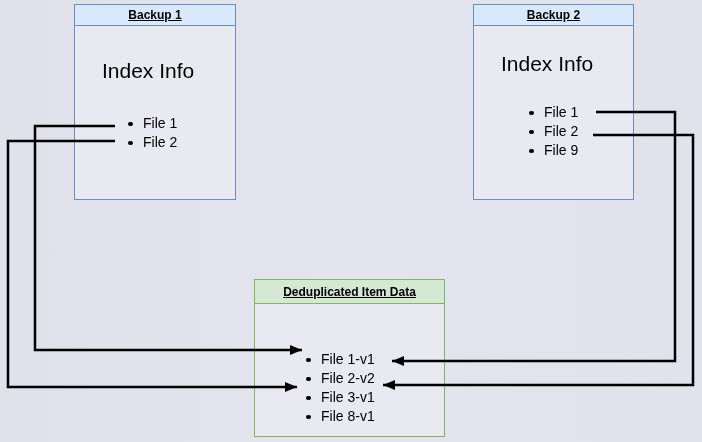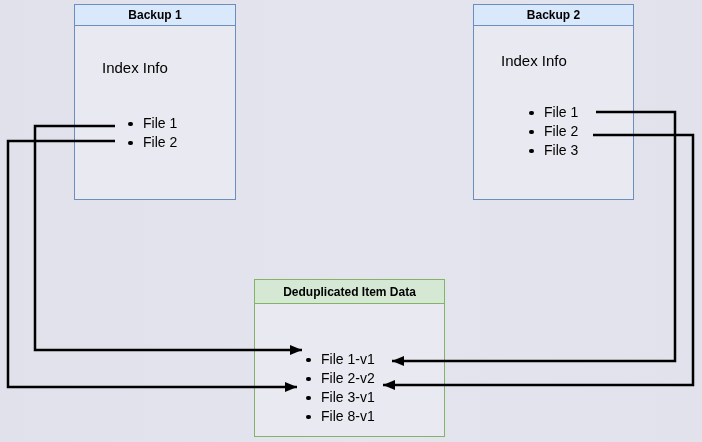--- a/index.html
+++ b/index.html
@@ -13,41 +13,42 @@
     width: 702px;
     height: 442px;
     background: linear-gradient(90deg, #e1e1eb 0%, #e4e4ee 50%, #e2e2ec 100%);
     overflow: hidden;
   }
   .node {
     position: absolute;
     border: 1.5px solid #6c8ebf;
     background: #e9e9f1;
     box-sizing: border-box;
+    text-decoration: underline;
   }
   .node.green { border-color: #82b366; }
   .node-header {
     box-sizing: border-box;
     width: 100%;
     background: #dae8fc;
     border-bottom: 1.5px solid #6c8ebf;
     display: flex;
     align-items: center;
     justify-content: center;
     font-weight: bold;
     font-size: 12px;
   }
   .node.green .node-header {
     background: #d5e8d4;
     border-bottom-color: #82b366;
   }
   .node-body { position: relative; width: 100%; }
   .subtitle {
     position: absolute;
-    font-size: 15px;
+    font-size: 21px;
     white-space: nowrap;
   }
   ul.filelist {
     position: absolute;
     margin: 0;
     padding: 0;
     list-style: none;
   }
   ul.filelist li {
     position: relative;
@@ -99,21 +100,21 @@
 
   <div class="node" style="left:473px; top:4px; width:161px; height:196px;">
     <div class="node-header" style="height:21px;">
       <span>Backup 2</span>
     </div>
     <div class="node-body" style="height:172px;">
       <div class="subtitle" style="left:27px; top:26px;">Index Info</div>
       <ul class="filelist" style="left:55px; top:77px;">
         <li>File 1</li>
         <li>File 2</li>
-        <li>File 3</li>
+        <li>File 9</li>
       </ul>
     </div>
   </div>
 
   <div class="node green" style="left:254px; top:279px; width:191px; height:158px;">
     <div class="node-header" style="height:24px;">
       <span>Deduplicated Item Data</span>
     </div>
     <div class="node-body" style="height:129px;margin-top:12px;">
       <ul class="filelist" style="left:51px; top:34px;">

